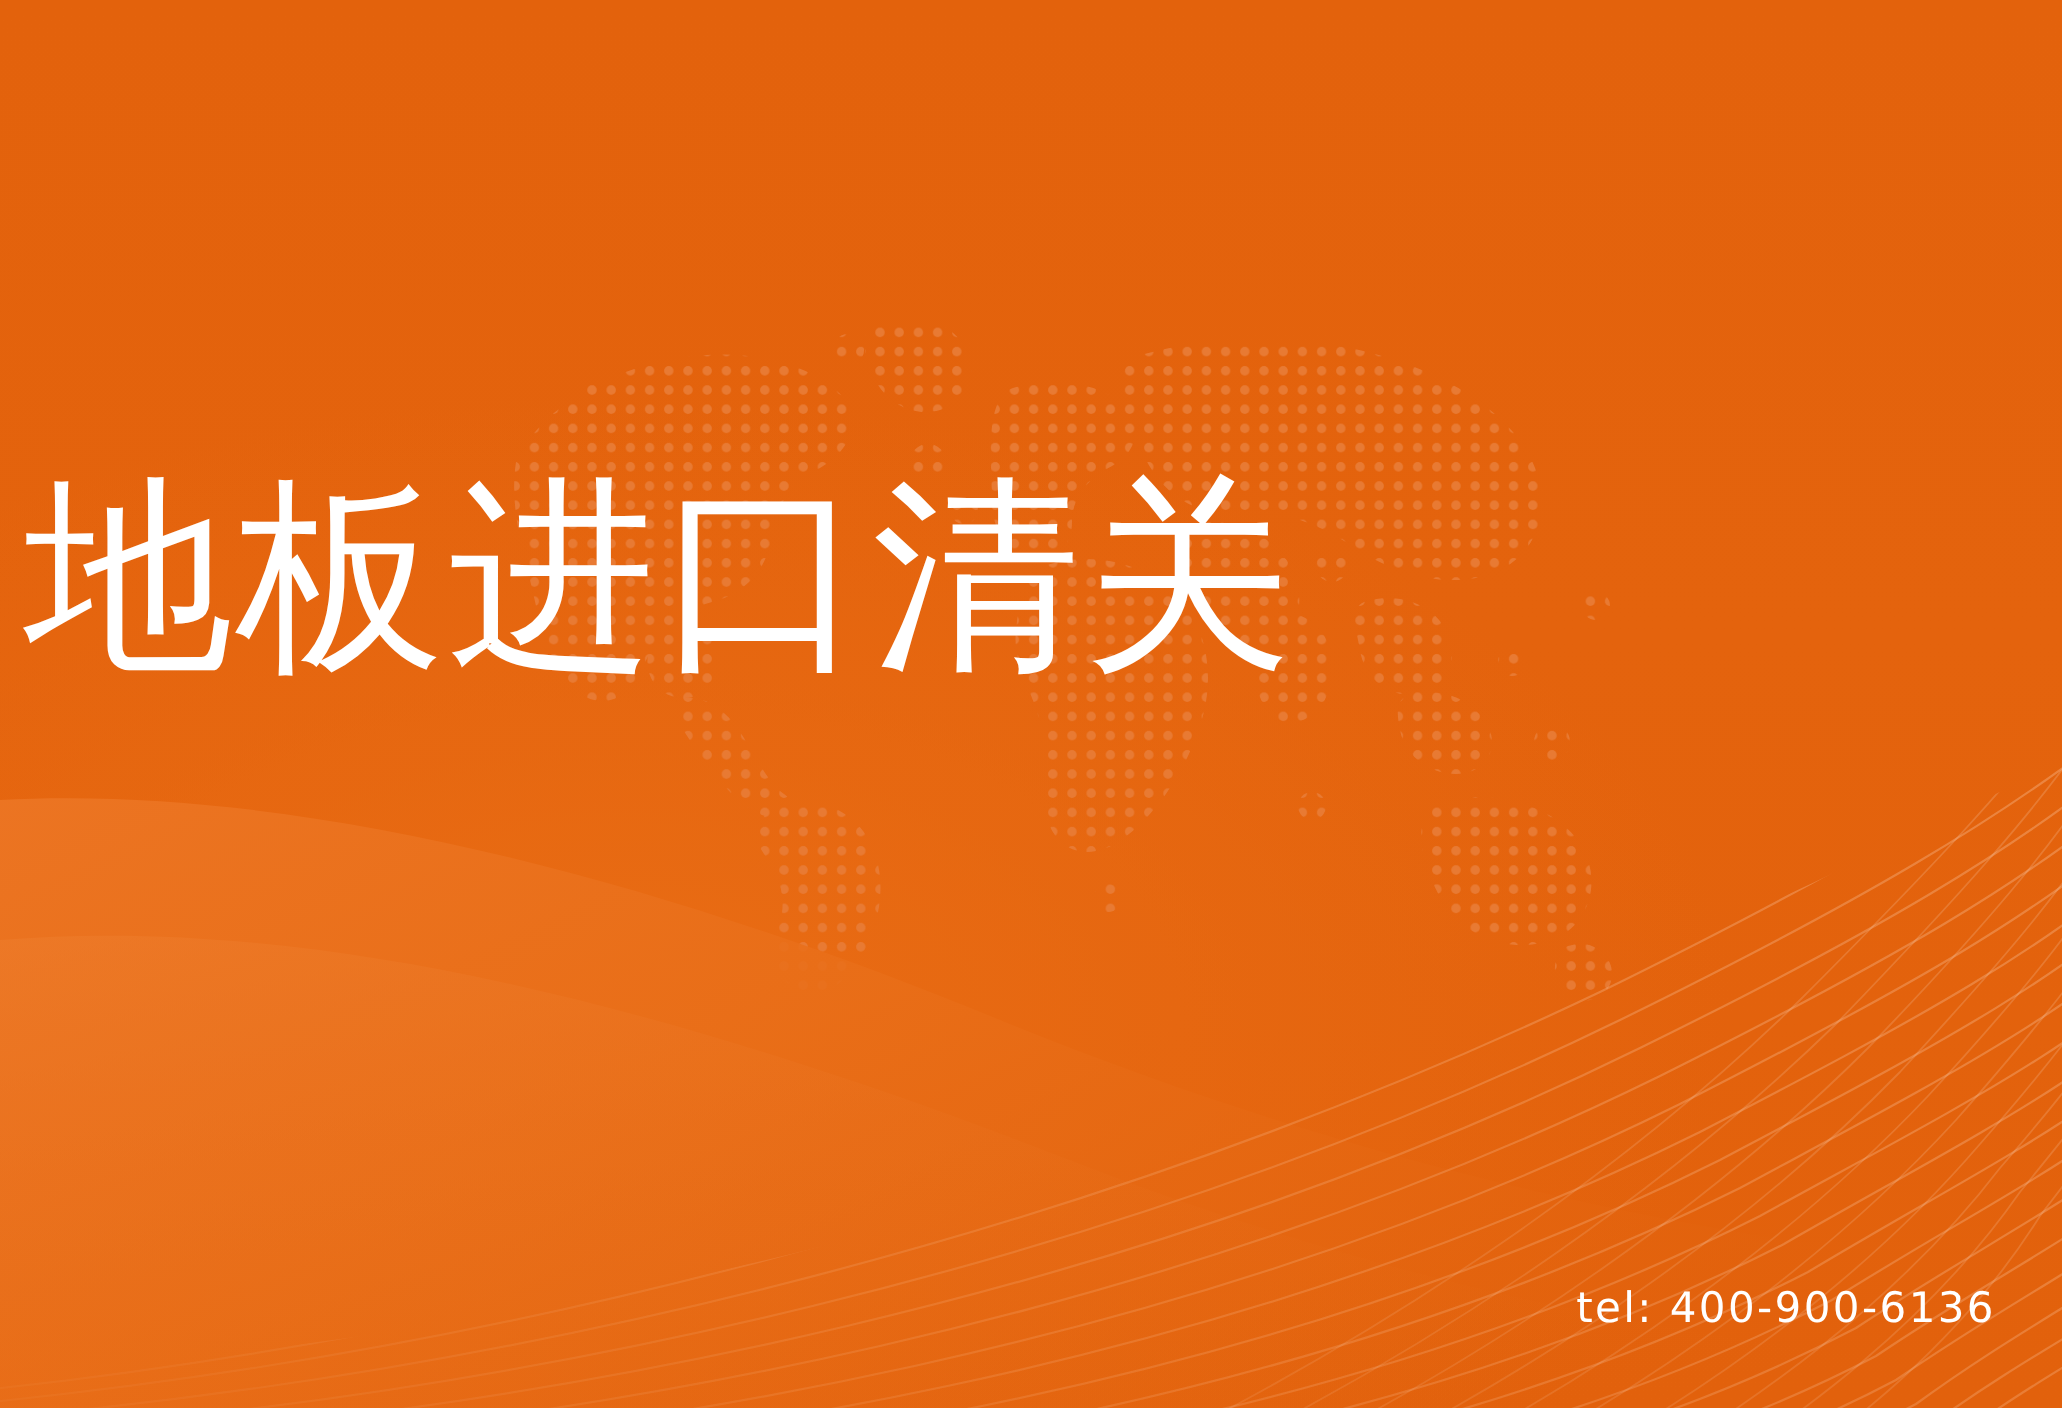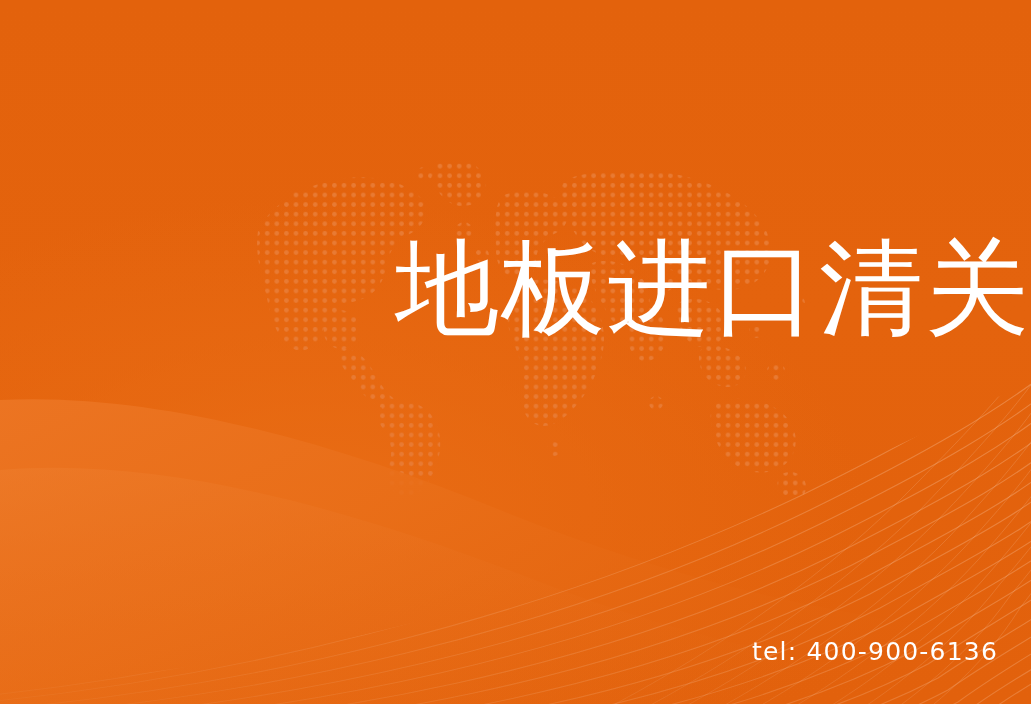--- a/index.html
+++ b/index.html
@@ -46,38 +46,39 @@
   .logo{
     position:absolute; left:33px; top:33px;
     width:200px; height:72px;
   }
   .logo svg{ display:block; width:100%; height:100%; }
 
   
   .headline{
     position:absolute;
     left:0; right:0; top:232px;
-    text-align:right;
+    text-align:left;
     color:#ffffff;
     font-family:"DejaVu Sans","Liberation Sans",sans-serif;
     font-weight:300;
     font-size:104px;
     line-height:112px;
     letter-spacing:2px;
     white-space:nowrap;
+    padding-left:12px;
   }
   .headline .ln{ display:block; }
 
   
   .phone{
     position:absolute;
     right:33px; bottom:38px;
     color:#ffffff;
     font-family:"DejaVu Sans","Liberation Sans",sans-serif;
-    font-size:25px;
+    font-size:21px;
     font-weight:400;
     letter-spacing:1.2px;
     white-space:nowrap;
   }
 </style>
 </head>
 <body>
 
 <div id="banner">
 

